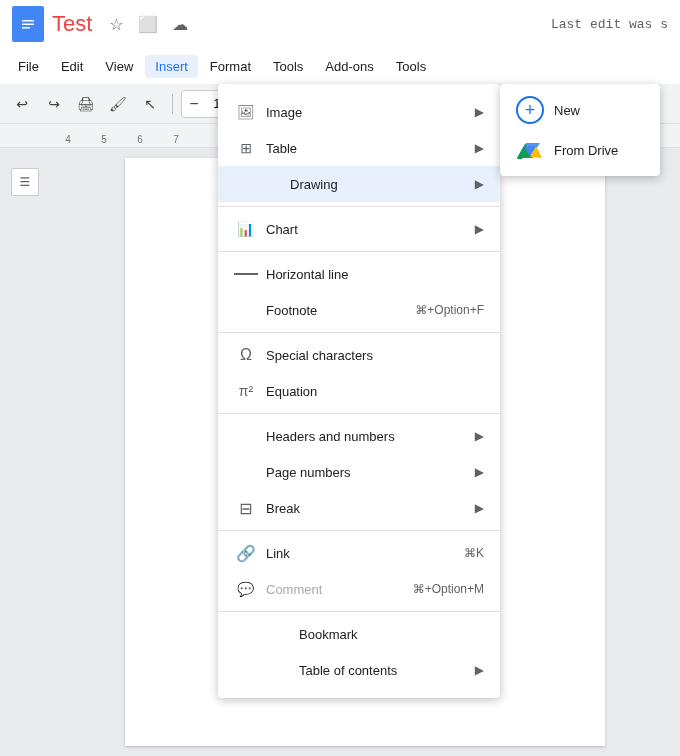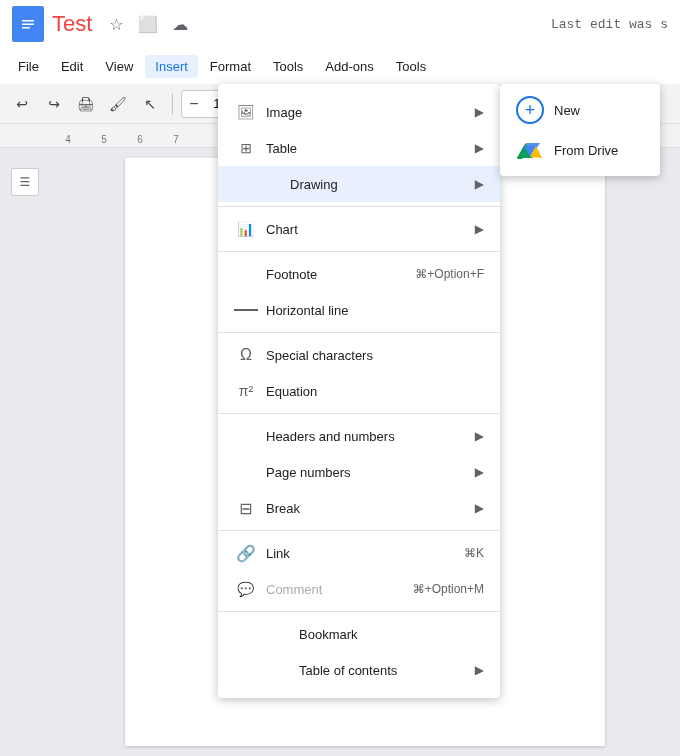--- a/index.html
+++ b/index.html
@@ -372,29 +372,29 @@
   <div class="menu-section">
     <div class="dropdown-item">
       <span class="item-icon">📊</span>
       <span class="item-label">Chart</span>
       <span class="item-arrow">▶</span>
     </div>
   </div>
 
   <div class="menu-section">
     <div class="dropdown-item">
-      <span class="item-icon"></span>
-      <span class="item-label">Footnote</span>
-      <span class="item-shortcut">⌘+Option+F</span>
-    </div>
-    <div class="dropdown-item">
       <span class="item-icon">
         <div class="horiz-line-icon"></div>
       </span>
       <span class="item-label">Horizontal line</span>
+    </div>
+    <div class="dropdown-item">
+      <span class="item-icon"></span>
+      <span class="item-label">Footnote</span>
+      <span class="item-shortcut">⌘+Option+F</span>
     </div>
   </div>
 
   <div class="menu-section">
     <div class="dropdown-item">
       <span class="item-icon" style="font-size:16px;">Ω</span>
       <span class="item-label">Special characters</span>
     </div>
     <div class="dropdown-item">
       <span class="item-icon" style="font-size:14px;text-align:center;">π²</span>

